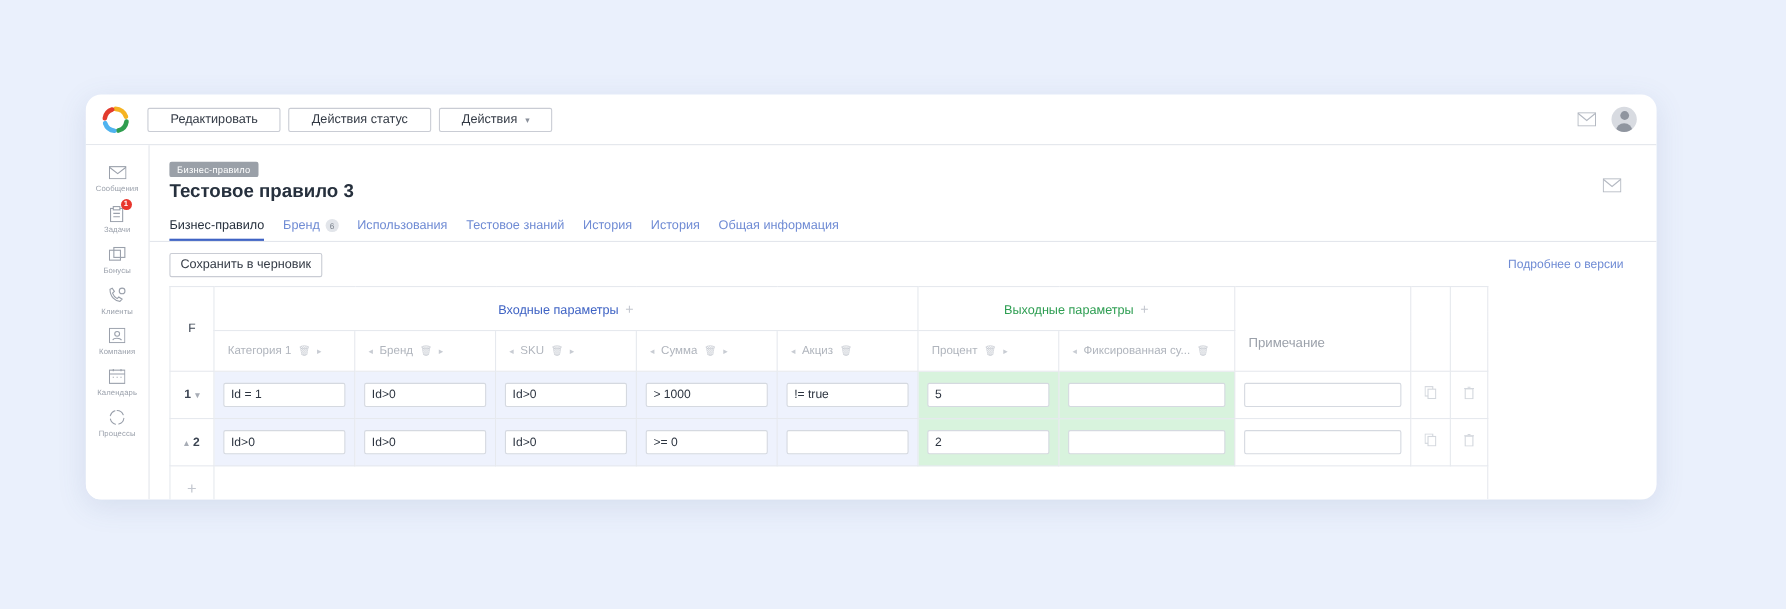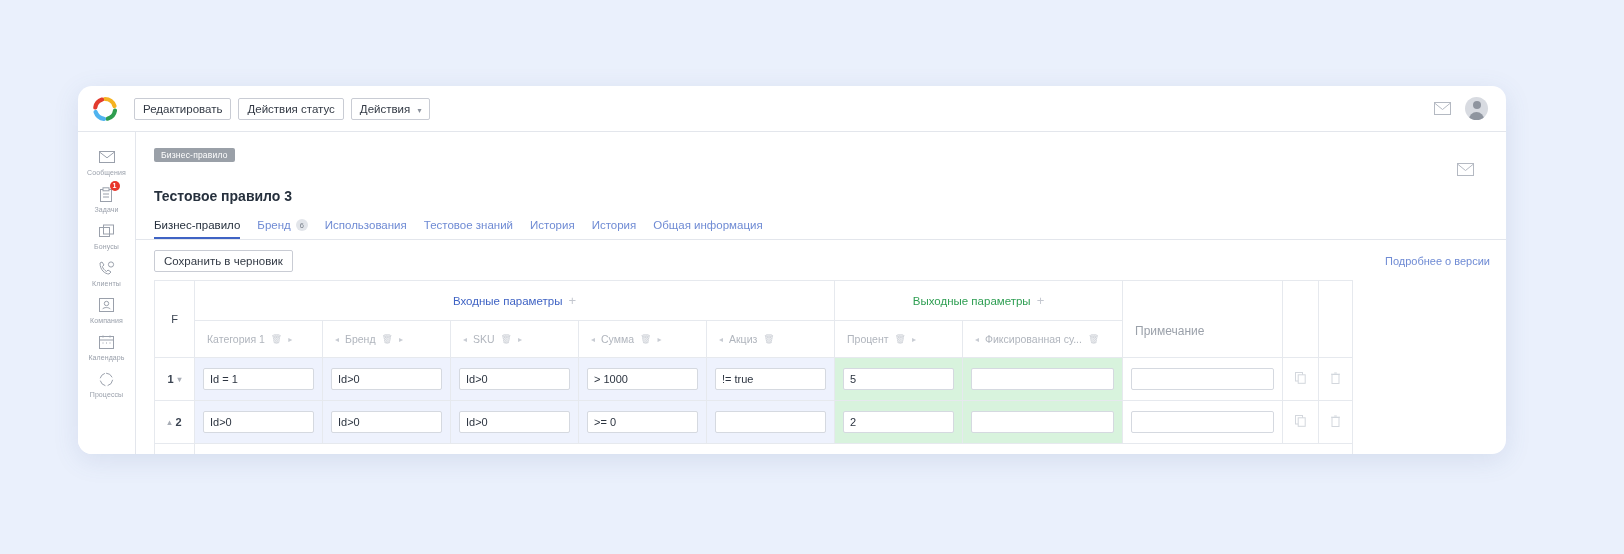--- a/index.html
+++ b/index.html
@@ -27,21 +27,21 @@
     display:flex;
     align-items:center;
     padding:0 18px 0 14px;
     border-bottom:1px solid #e3e6ec;
     flex:0 0 auto;
   }
   .logo { width:26px; height:26px; position:relative; margin-right:16px; flex:0 0 auto;}
   .logo svg { display:block; }
   .topbtn {
     height:22px;
-    padding:0 8px;
+    padding:0 20px;
     border:1px solid #c9ccd4;
     background:#fff;
     border-radius:2px;
     font-size:11.5px;
     color:#333a45;
     font-family:"Liberation Sans", sans-serif;
     margin-right:7px;
     line-height:20px;
     cursor:pointer;
     white-space:nowrap;
@@ -83,41 +83,41 @@
 
   .content { flex:1 1 auto; min-width:0; display:flex; flex-direction:column; position:relative; }
 
   .head-area { padding:12px 0 0 18px; position:relative; }
   .kind-badge {
     display:inline-block;
     background:#9aa0a8; color:#fff;
     font-size:8.5px; padding:2px 7px; border-radius:2px;
     letter-spacing:.2px;
   }
-  .page-title { font-size:14px; font-weight:bold; color:#26303d; margin-top:26px; }
+  .page-title { font-size:17px; font-weight:bold; color:#26303d; margin-top:2px; }
   .title-mail { position:absolute; right:32px; top:30px; color:#b4b9c2; }
 
   .tabs {
     display:flex; align-items:flex-end; gap:17px;
     padding:15px 0 0 18px;
     border-bottom:1px solid #e3e6ec;
     margin-right:0;
   }
   .tab {
     font-size:11.5px; color:#6f8bd4; padding-bottom:8px;
     cursor:pointer; white-space:nowrap; display:flex; align-items:center; gap:5px;
   }
   .tab.active { color:#26303d; border-bottom:2px solid #3f63c4; padding-bottom:6px; }
   .tab-count {
     display:inline-flex; align-items:center; justify-content:center;
     width:12px; height:12px; border-radius:50%;
     background:#e2e5ea; color:#7b828d; font-size:7.5px;
   }
 
-  .toolbar-row { display:flex; align-items:center; padding:10px 4px 8px 18px; }
+  .toolbar-row { display:flex; align-items:center; padding:10px 18px 8px 18px; }
   .draft-btn {
     height:22px; padding:0 9px;
     border:1px solid #c9ccd4; background:#fff; border-radius:2px;
     font-size:11.5px; color:#333a45; cursor:pointer;
     font-family:"Liberation Sans", sans-serif;
   }
   .version-link {
     margin-left:auto; font-size:11px; color:#6f8bd4; cursor:pointer; padding-right:12px;
   }
 

